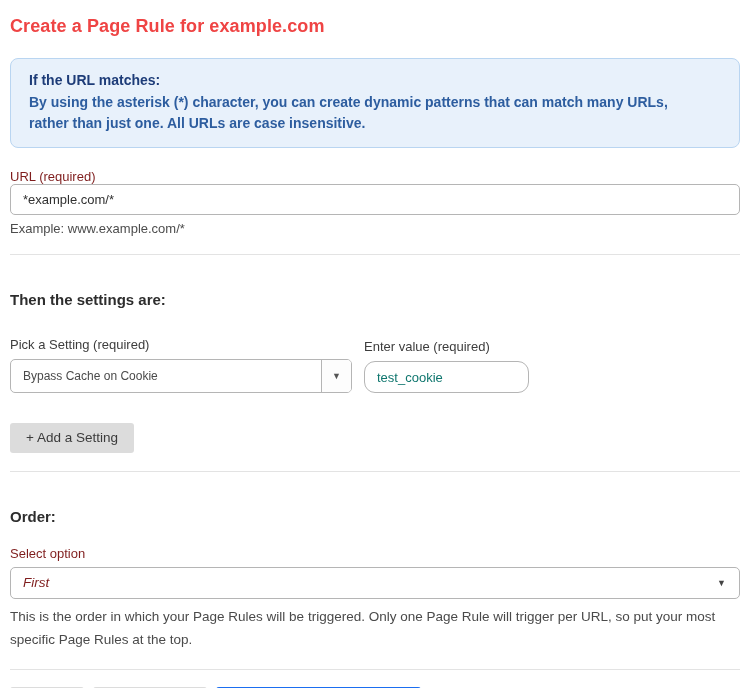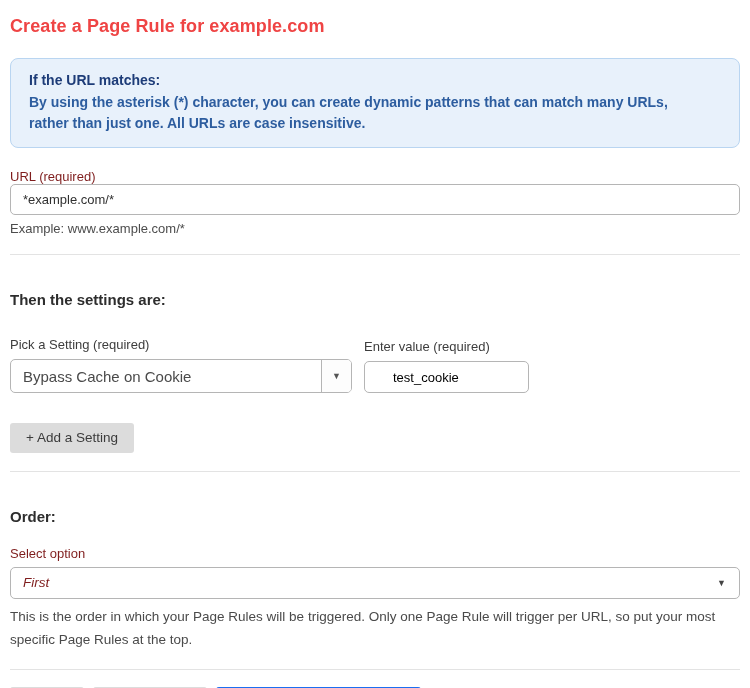--- a/index.html
+++ b/index.html
@@ -95,43 +95,43 @@
     border-radius: 5px;
     background: #fff;
     cursor: pointer;
     overflow: hidden;
   }
   .select-box-value {
     flex: 1;
     display: flex;
     align-items: center;
     padding-left: 12px;
-    font-size: 15px;
+    font-size: 12px;
     color: #4a4a4a;
   }
   .select-box-arrow {
     width: 30px;
     border-left: 1px solid #b5b5b5;
     display: flex;
     align-items: center;
     justify-content: center;
     font-size: 9px;
     color: #555;
     background: #fdfdfd;
   }
   .value-input {
     margin-top: 7px;
     width: 165px;
     height: 32px;
     border: 1px solid #b5b5b5;
-    border-radius: 5px;
-    padding: 0 28px;
-    font-family: "Liberation Sans", sans-serif;
-    font-size: 13px;
-    color: #000000;
+    border-radius: 11px;
+    padding: 0 12px;
+    font-family: "Liberation Sans", sans-serif;
+    font-size: 13px;
+    color: #0f766e;
     outline: none;
   }
 
   .btn {
     display: inline-block;
     border: none;
     border-radius: 3px;
     font-family: "Liberation Sans", sans-serif;
     font-size: 13.5px;
     padding: 8px 16px;

